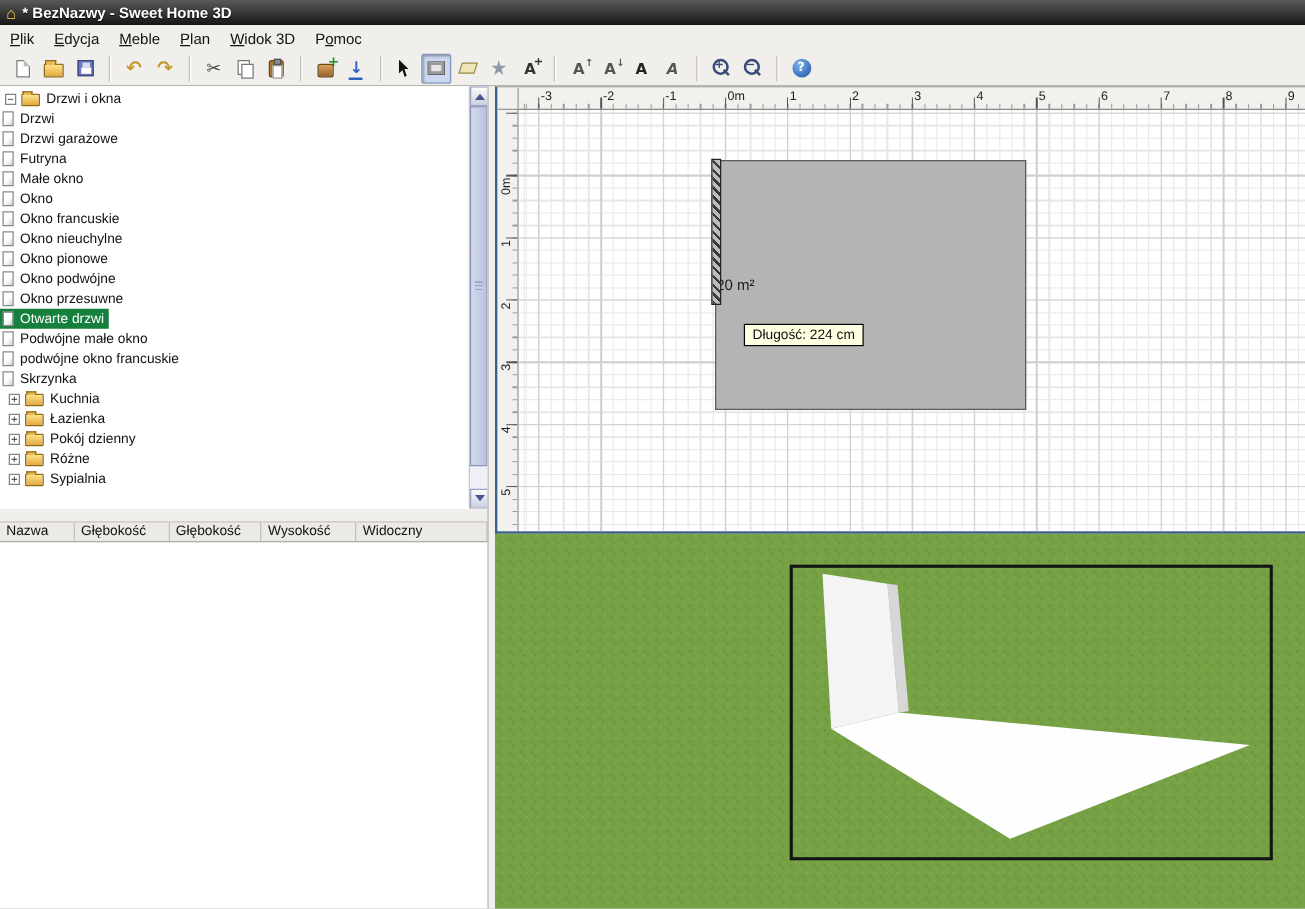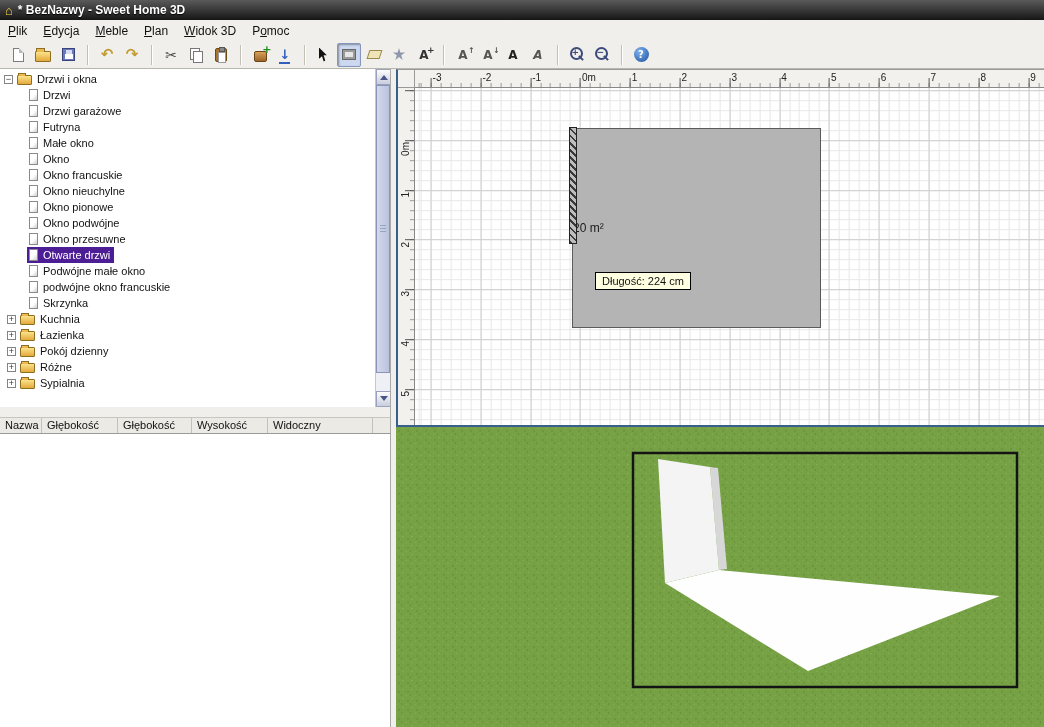--- a/index.html
+++ b/index.html
@@ -69,27 +69,27 @@
   .ic-help{ width:15px; height:15px; border-radius:50%; background:radial-gradient(circle at 35% 30%,#7db2ef,#1c4f9e); color:#fff; font-weight:bold; font-size:10px; display:inline-flex; align-items:center; justify-content:center; }
   
   .catalog-tree{
     position:absolute; left:0; top:69px; width:391px; height:338px;
     background:#fff; border-right:1px solid #aaa; overflow:hidden; padding-top:2px;
   }
   .tree-row{ height:16px; display:flex; align-items:center; font-size:11px; white-space:nowrap; }
   .tree-row.root{ padding-left:4px; }
   .tree-row.cat{ padding-left:7px; }
   .tree-row.root.cat{ padding-left:4px; }
-  .tree-row.item{ padding-left:27px; }
+  .tree-row.item{ }
   .handle{ width:9px; height:9px; border:1px solid #848484; background:#fff; display:inline-flex; align-items:center; justify-content:center; font-size:9px; line-height:7px; color:#333; margin-right:4px; flex:none; }
   .tfolder{ position:relative; width:15px; height:10px; background:linear-gradient(#fde28a,#e3a93c); border:1px solid #8f6f1f; border-radius:1px; margin-right:5px; margin-top:2px; flex:none; }
   .tfolder::before{ content:''; position:absolute; top:-3px; left:0; width:6px; height:2px; background:#e9bb52; border:1px solid #8f6f1f; border-bottom:none; }
   .thumb{ width:9px; height:12px; background:linear-gradient(135deg,#fff 55%,#cfcfcf); border:1px solid #8a8a8a; margin:0 5px 0 2px; flex:none; }
   .selwrap{ display:inline-flex; align-items:center; height:16px; padding-right:4px; }
-  .selwrap.selected{ background:#4c1d95; }
+  .selwrap.selected{ background:#15803d; }
   .selwrap.selected .lbl{ color:#fff; }
   .lbl{ color:#111; }
   
   .vsb{ position:absolute; right:0; top:0; width:15px; height:100%; background:#eef0f6; border-left:1px solid #c6c6c6; }
   .sb-btn{ position:absolute; left:0; width:15px; height:16px; background:linear-gradient(#fdfdfd,#c9cede); border:1px solid #9aa2c0; display:flex; align-items:center; justify-content:center; }
   .sb-btn.up{ top:0; } .sb-btn.down{ bottom:0; }
   .tri-up{ width:0; height:0; border:4px solid transparent; border-bottom:5px solid #4a5488; margin-top:-3px; }
   .tri-down{ width:0; height:0; border:4px solid transparent; border-top:5px solid #4a5488; margin-bottom:-3px; }
   .sb-thumb{ position:absolute; left:0; top:16px; width:14px; height:288px; background:linear-gradient(90deg,#d4daec,#b9c2dd); border:1px solid #8a93b8; }
   .sb-thumb::after{ content:''; position:absolute; left:3px; right:3px; top:50%; height:9px; margin-top:-4px;
@@ -127,21 +127,21 @@
       repeating-linear-gradient(to right,#cfcfcf 0 1px,transparent 1px 49.8px),
       repeating-linear-gradient(to bottom,#cfcfcf 0 1px,transparent 1px 49.8px),
       repeating-linear-gradient(to right,#e7e7e7 0 1px,transparent 1px 9.96px),
       repeating-linear-gradient(to bottom,#e7e7e7 0 1px,transparent 1px 9.96px);
     background-position:15.6px 0,0 2.2px,5.64px 0,0 2.2px; }
   .room{ position:absolute; left:157px; top:40px; width:249px; height:200px; background:#b4b4b4; border:1px solid #5a5a5a;
     display:flex; align-items:center; justify-content:flex-start; }
   .room-area{ font-size:12px; color:#1a1a1a; }
   .wall{ position:absolute; left:154px; top:39px; width:8px; height:117px;
     background:repeating-linear-gradient(45deg,#3a3a3a 0 2px,#bdbdbd 2px 5px); border:1px solid #222; }
-  .plan-tooltip{ position:absolute; left:180px; top:184px; background:#ffffe1; border:1px solid #000; padding:2px 6px; font-size:11px; white-space:nowrap;text-align:center; }
+  .plan-tooltip{ position:absolute; left:180px; top:171px; background:#ffffe1; border:1px solid #000; padding:2px 6px; font-size:11px; white-space:nowrap;text-align:center; }
   
   .view3d-panel{ position:absolute; left:396px; top:427px; width:648px; height:300px; overflow:hidden; background:#76a144; }
   .view3d-panel svg{ display:block; }
 </style>
 </head>
 <body>
 
 <div class="window">
 
   <div class="titlebar">
@@ -356,21 +356,21 @@
       <div class="tree-row cat">
         <span class="handle">+</span>
         <span class="tfolder"></span>
         <span class="lbl">Sypialnia</span>
       </div>
     </div>
 
   <div class="left-divider"></div>
 
   <div class="table-header" id="table-header">
-      <div class="th" style="width: 42px;">Nazwa</div>
+      <div class="th" style="width: 60px;">Nazwa</div>
       <div class="th" style="width: 76px;">Głębokość</div>
       <div class="th" style="width: 74px;">Głębokość</div>
       <div class="th" style="width: 76px;">Wysokość</div>
       <div class="th" style="width: 105px;">Widoczny</div>
     </div>
   <div class="table-body"></div>
 
   <div class="splitter"></div>
 
   <div class="plan-panel">

